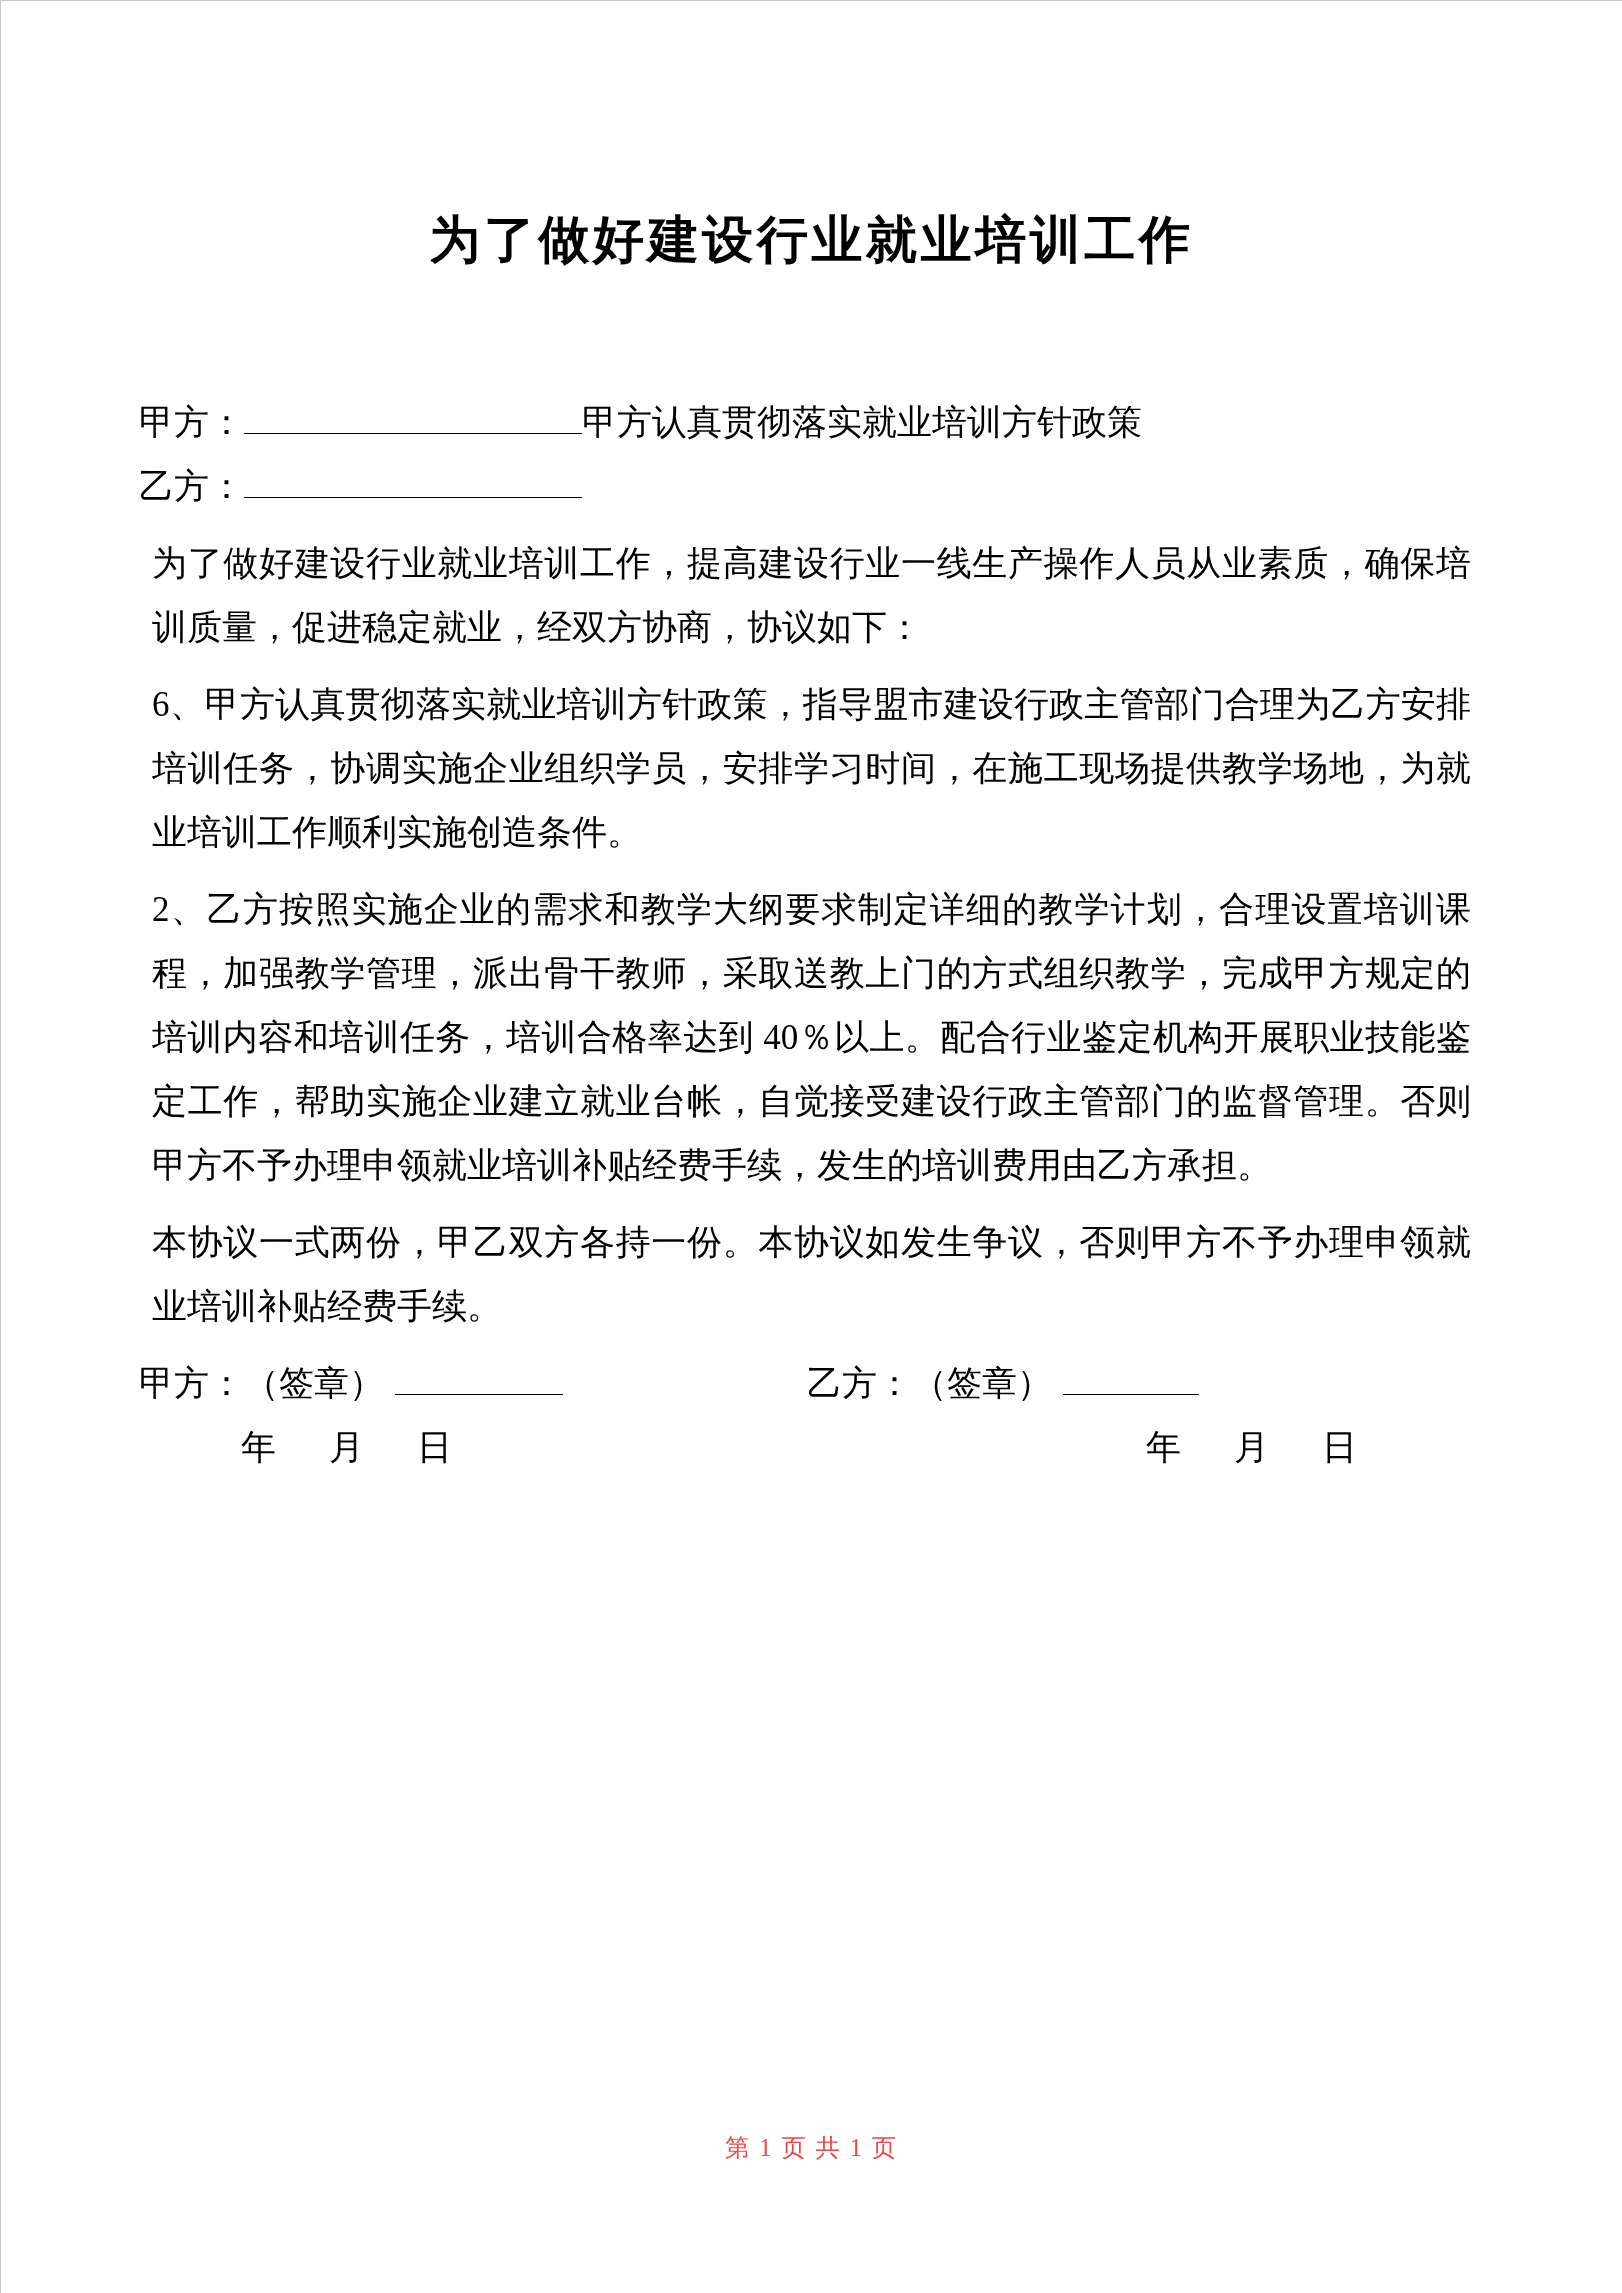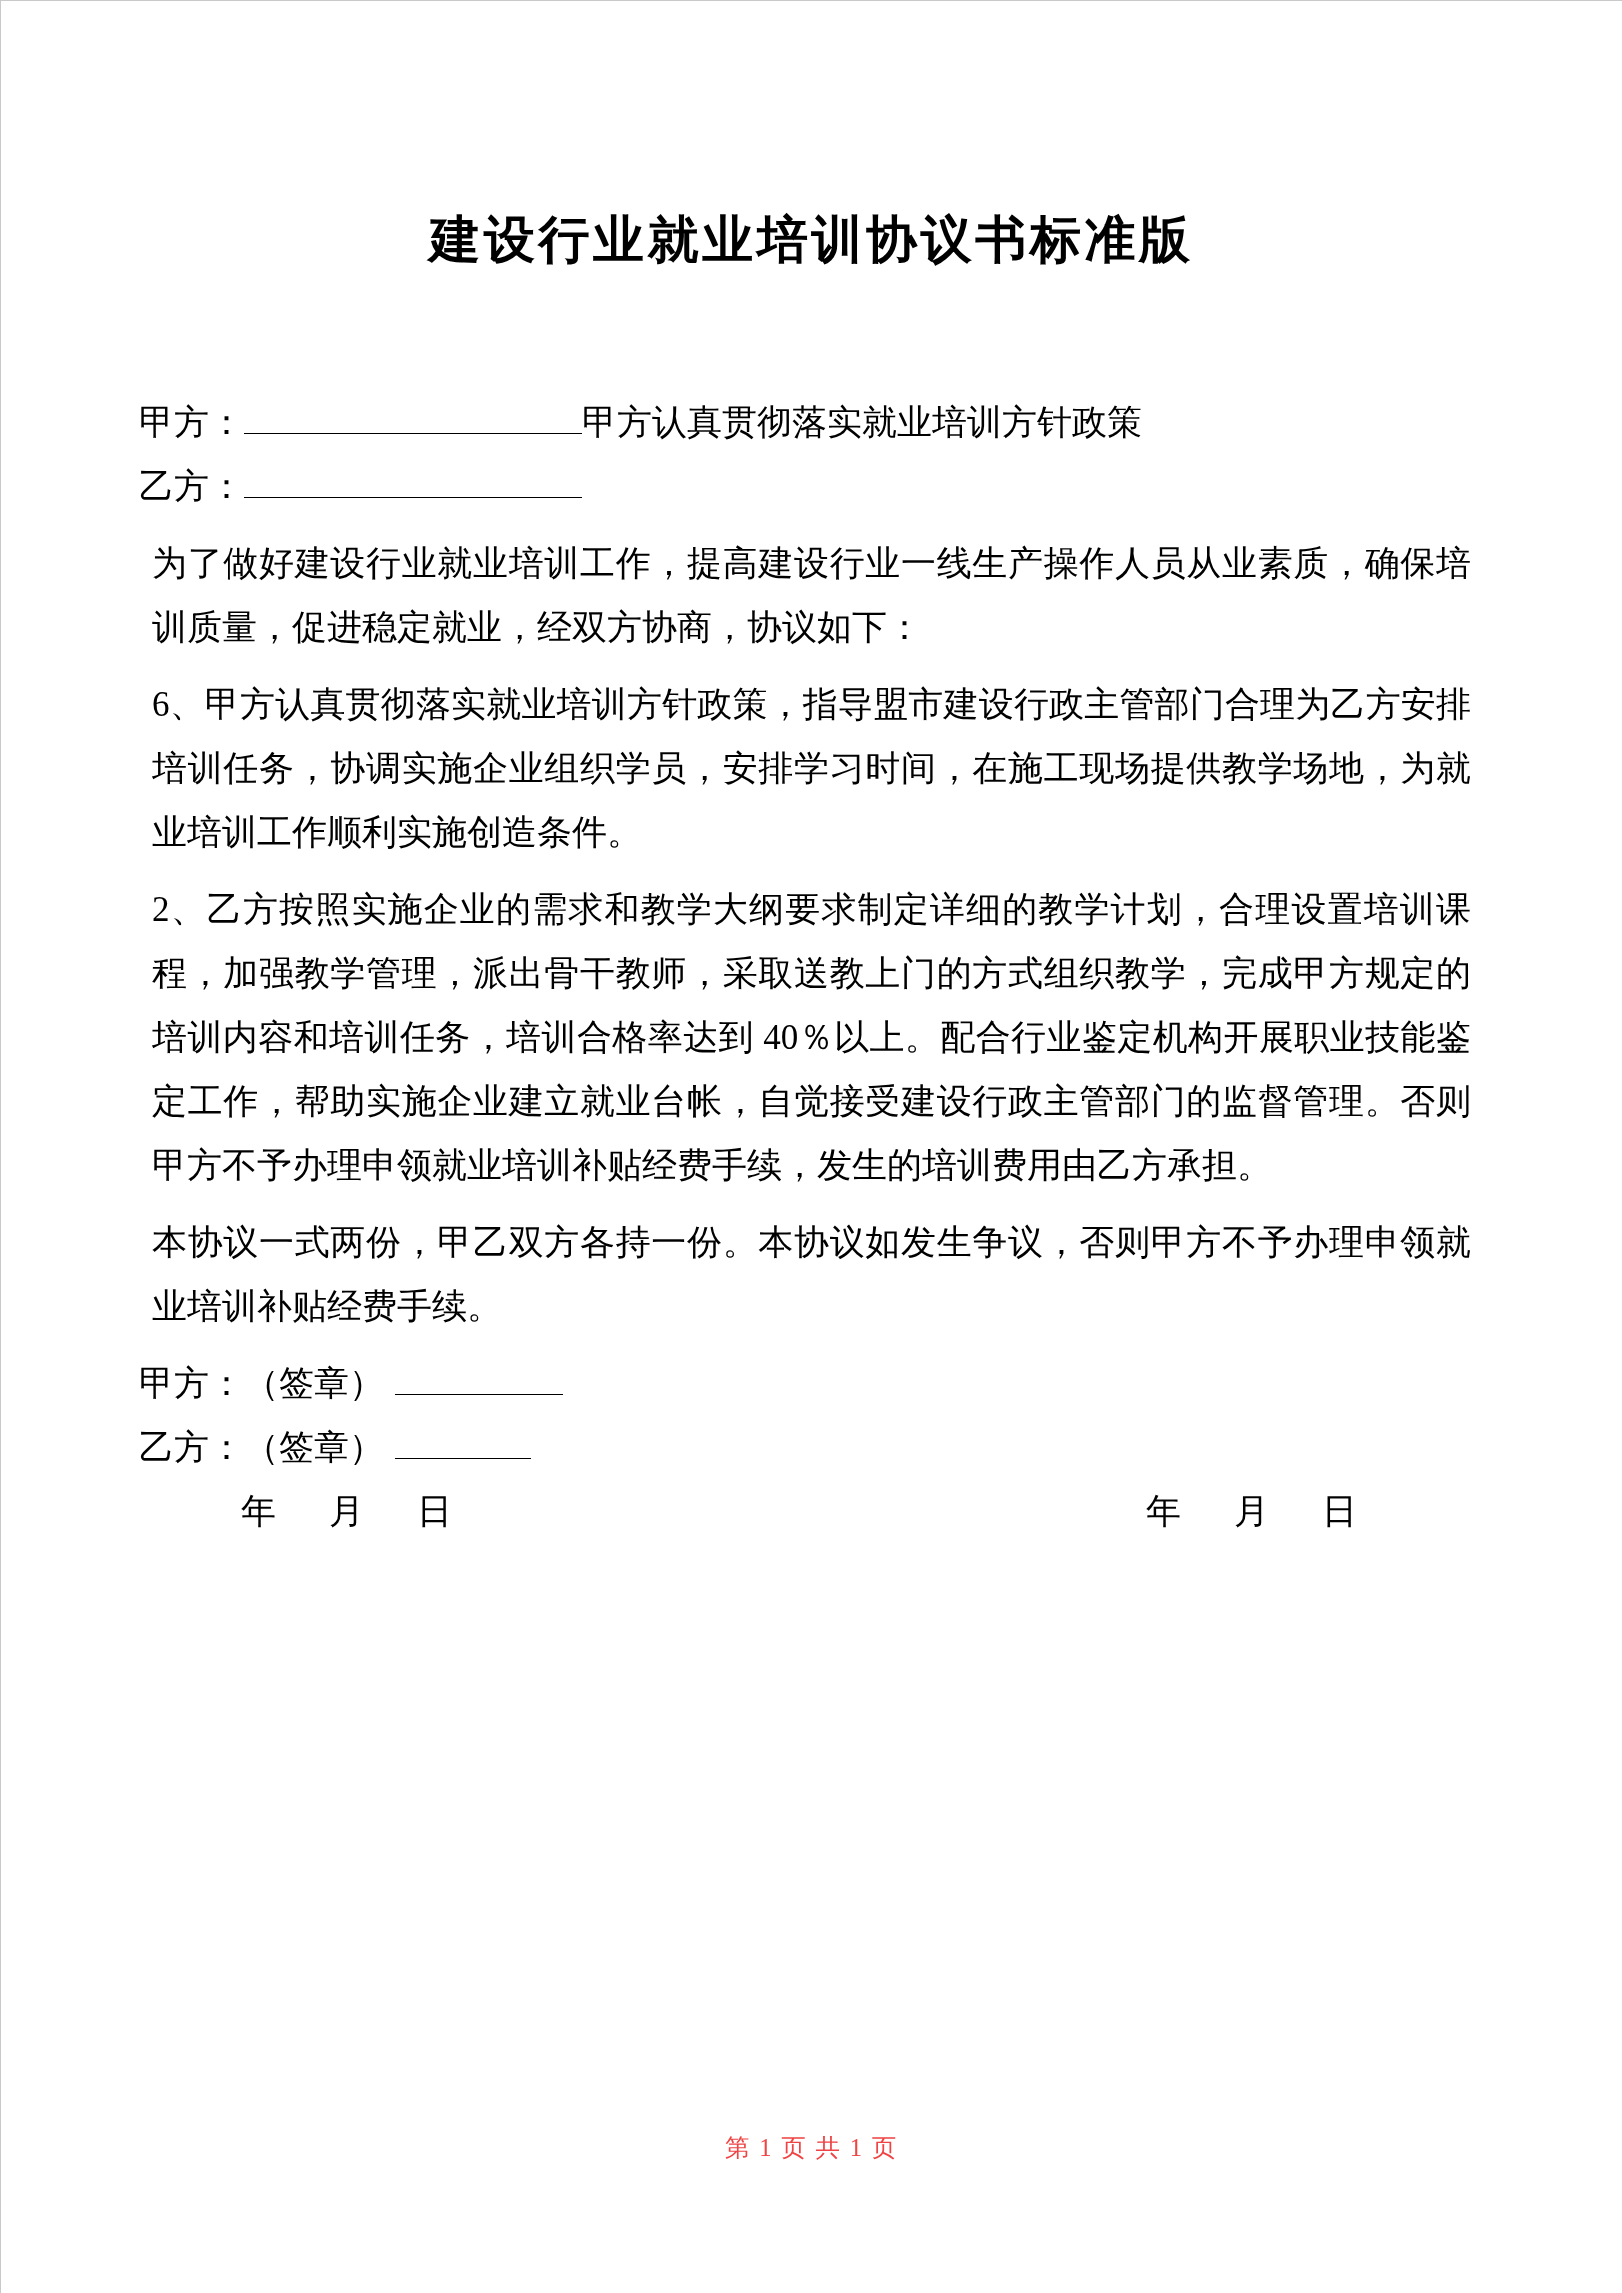--- a/index.html
+++ b/index.html
@@ -33,21 +33,21 @@
   .blank {
     display: inline-block;
     border-bottom: 1.8px solid #000;
     height: 1.05em;
     vertical-align: baseline;
   }
   .blank-party { width: 338px; }
   .blank-sig-a { width: 168px; margin-left: 11px; }
   .blank-sig-b { width: 136px; margin-left: 11px; }
   .para { margin: 13px; }
-  .sig-row { display: flex; flex-direction: column; }
+  .sig-row { display: flex; }
   .sig-left { width: 668px; flex: 0 0 auto; }
   .sig-right { flex: 0 0 auto; }
   .date-row { display: flex; justify-content: space-between; }
   .date-group-left { margin-left: 102px; }
   .date-group-right { margin-right: 127px; }
   .date-group span { display: inline-block; }
   .date-group .gap { width: 53px; }
   .footer {
     position: absolute;
     left: 0;
@@ -57,21 +57,21 @@
     font-size: 24.5px;
     color: #ef4444;
     letter-spacing: 1.8px;
   }
 </style>
 </head>
 <body>
 
 <div class="page">
 
-  <h1 class="title">建设行业就业培训协议书标准版</h1>
+  <h1 class="title">为了做好建设行业就业培训工作</h1>
 
   <div class="content">
 
     <div class="row">
       <span>甲方：</span><span class="blank blank-party"></span><span>甲方认真贯彻落实就业培训方针政策</span>
     </div>
 
     <div class="row">
       <span>乙方：</span><span class="blank blank-party"></span>
     </div>

